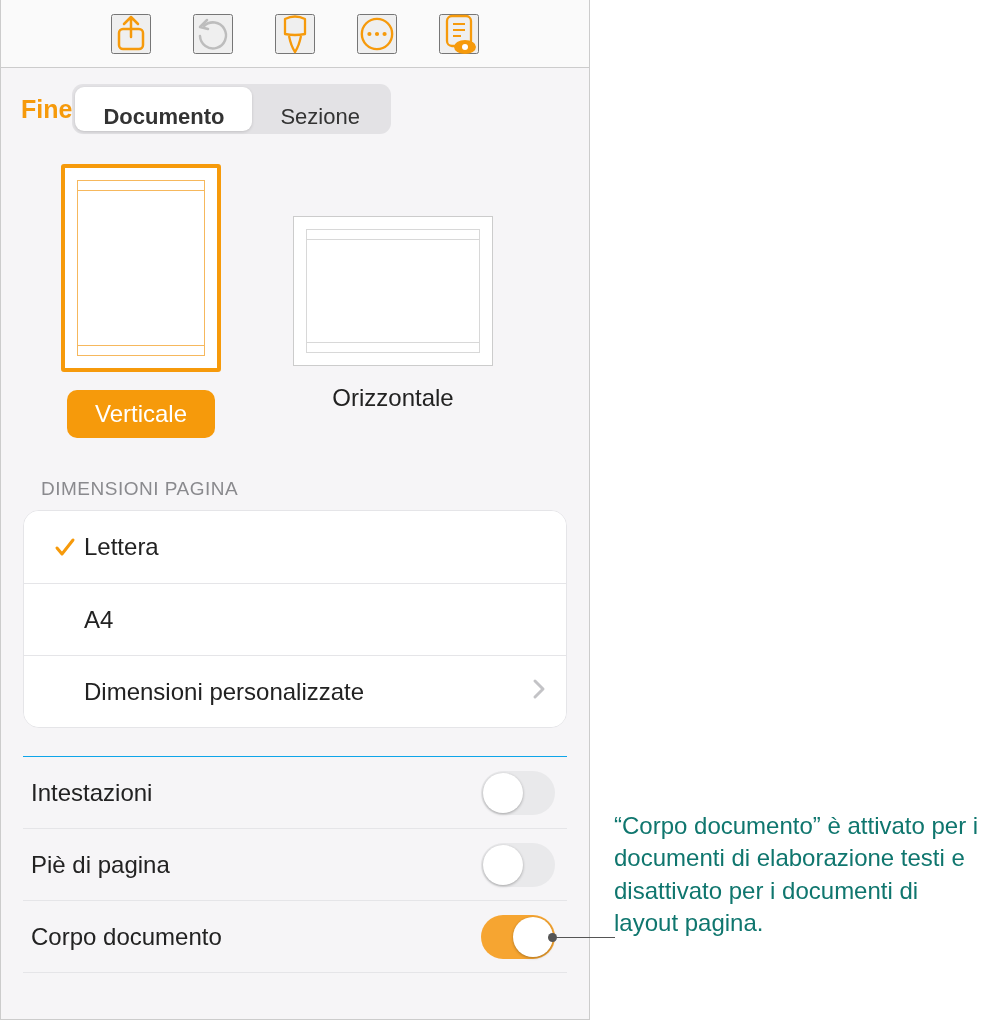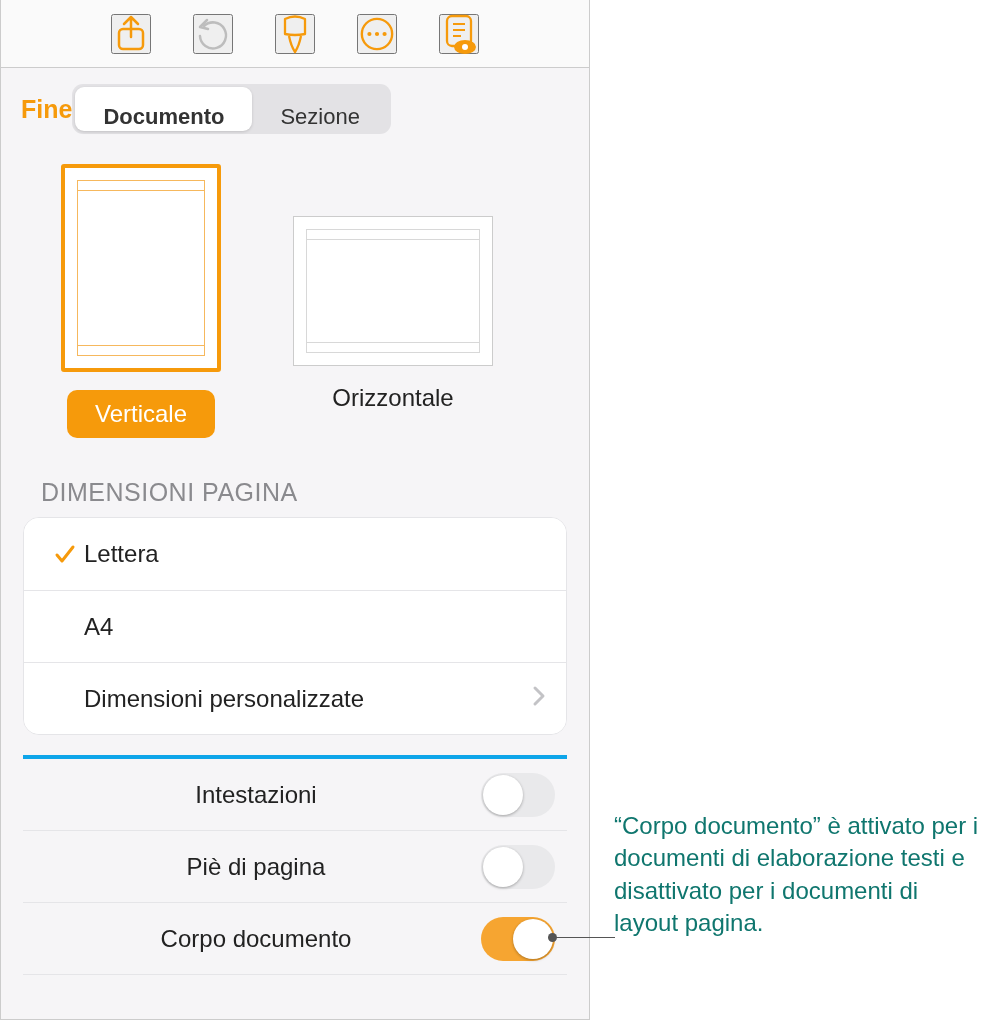--- a/index.html
+++ b/index.html
@@ -107,21 +107,21 @@
     border: none;
   }
   .pill-plain {
     background: none;
     color: #222;
     font-size: 24px;
     border: none;
   }
   .section-label {
     text-transform: uppercase;
-    font-size: 25px;
+    font-size: 19px;
     color: #8a8a8e;
     letter-spacing: 0.5px;
     padding: 40px 0 10px 40px;
   }
   .list {
     background: #fff;
     margin: 0 22px;
     border-radius: 16px;
     border: 1px solid #e5e5e8;
     overflow: hidden;
@@ -134,23 +134,22 @@
     font-size: 24px;
     color: #222;
     border-top: 1px solid #e5e5e8;
     background:#fff;
   }
   .row:first-child { border-top: none; }
   .check-col { width: 38px; display:flex; justify-content:center; color:#f69a0b; font-size:26px;}
   .row-label { flex: 1; }
   .chevron { color:#c3c3c6; font-size: 26px; }
   .toggles {
-    margin: 20px 22px 0 22px;
-    border-top: 4px solid #0ea5e9;
-    text-align: center;
+    margin: 28px 22px 0 22px;
+    border-top: 1px solid #0ea5e9;
   }
   .toggle-row {
     display: flex;
     align-items: center;
     height: 72px;
     padding: 0 12px 0 8px;
     font-size: 24px;
     color: #222;
     border-bottom: 1px solid #e5e5e8;
   }

